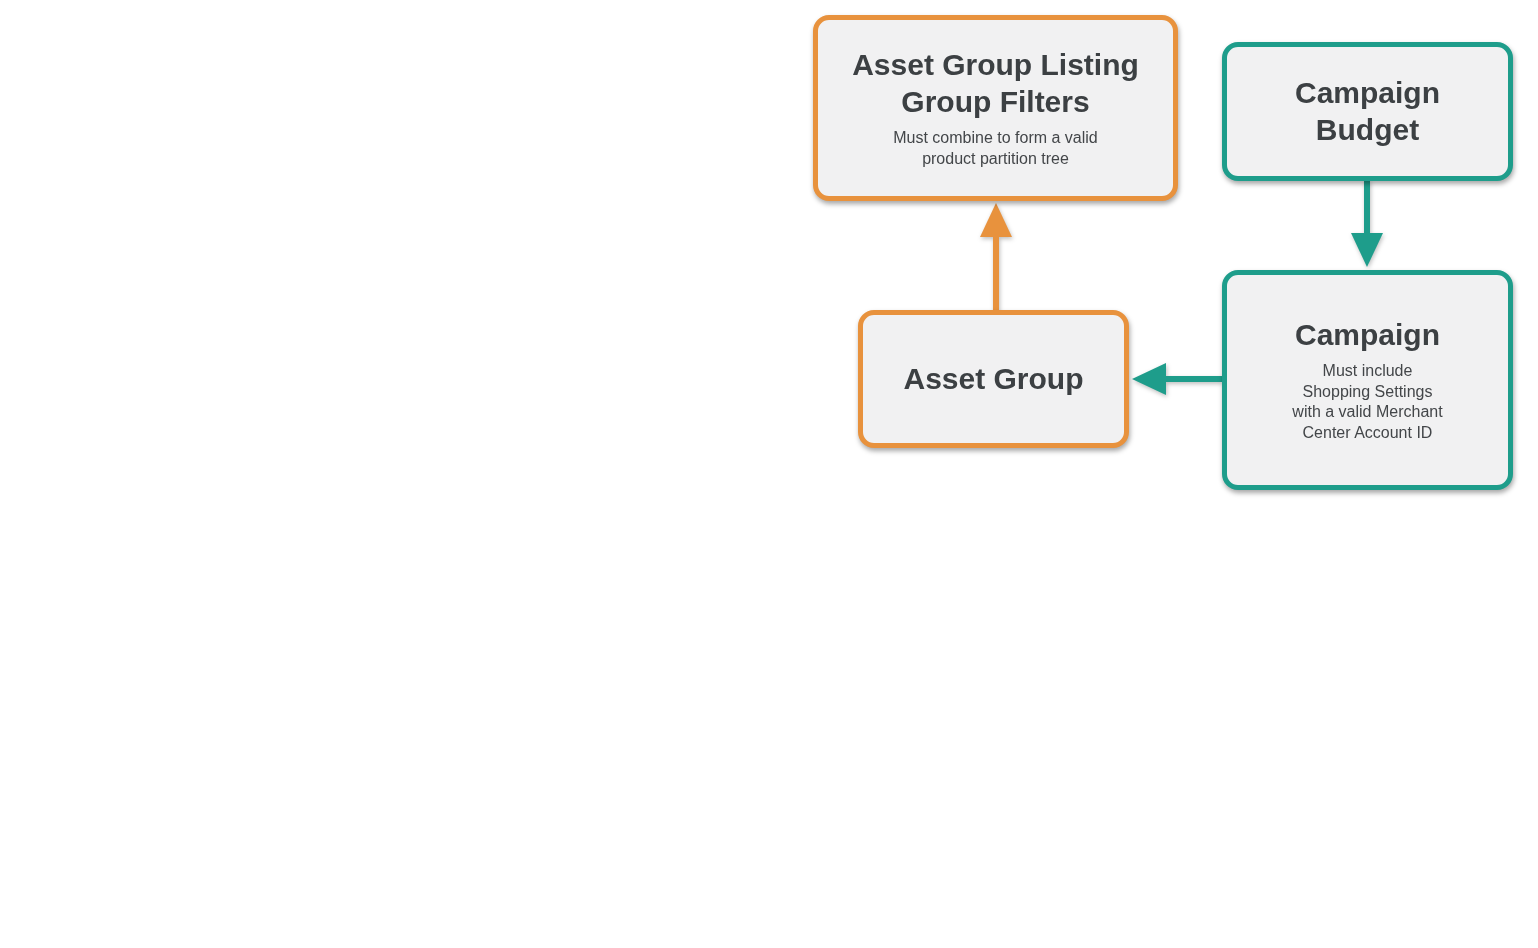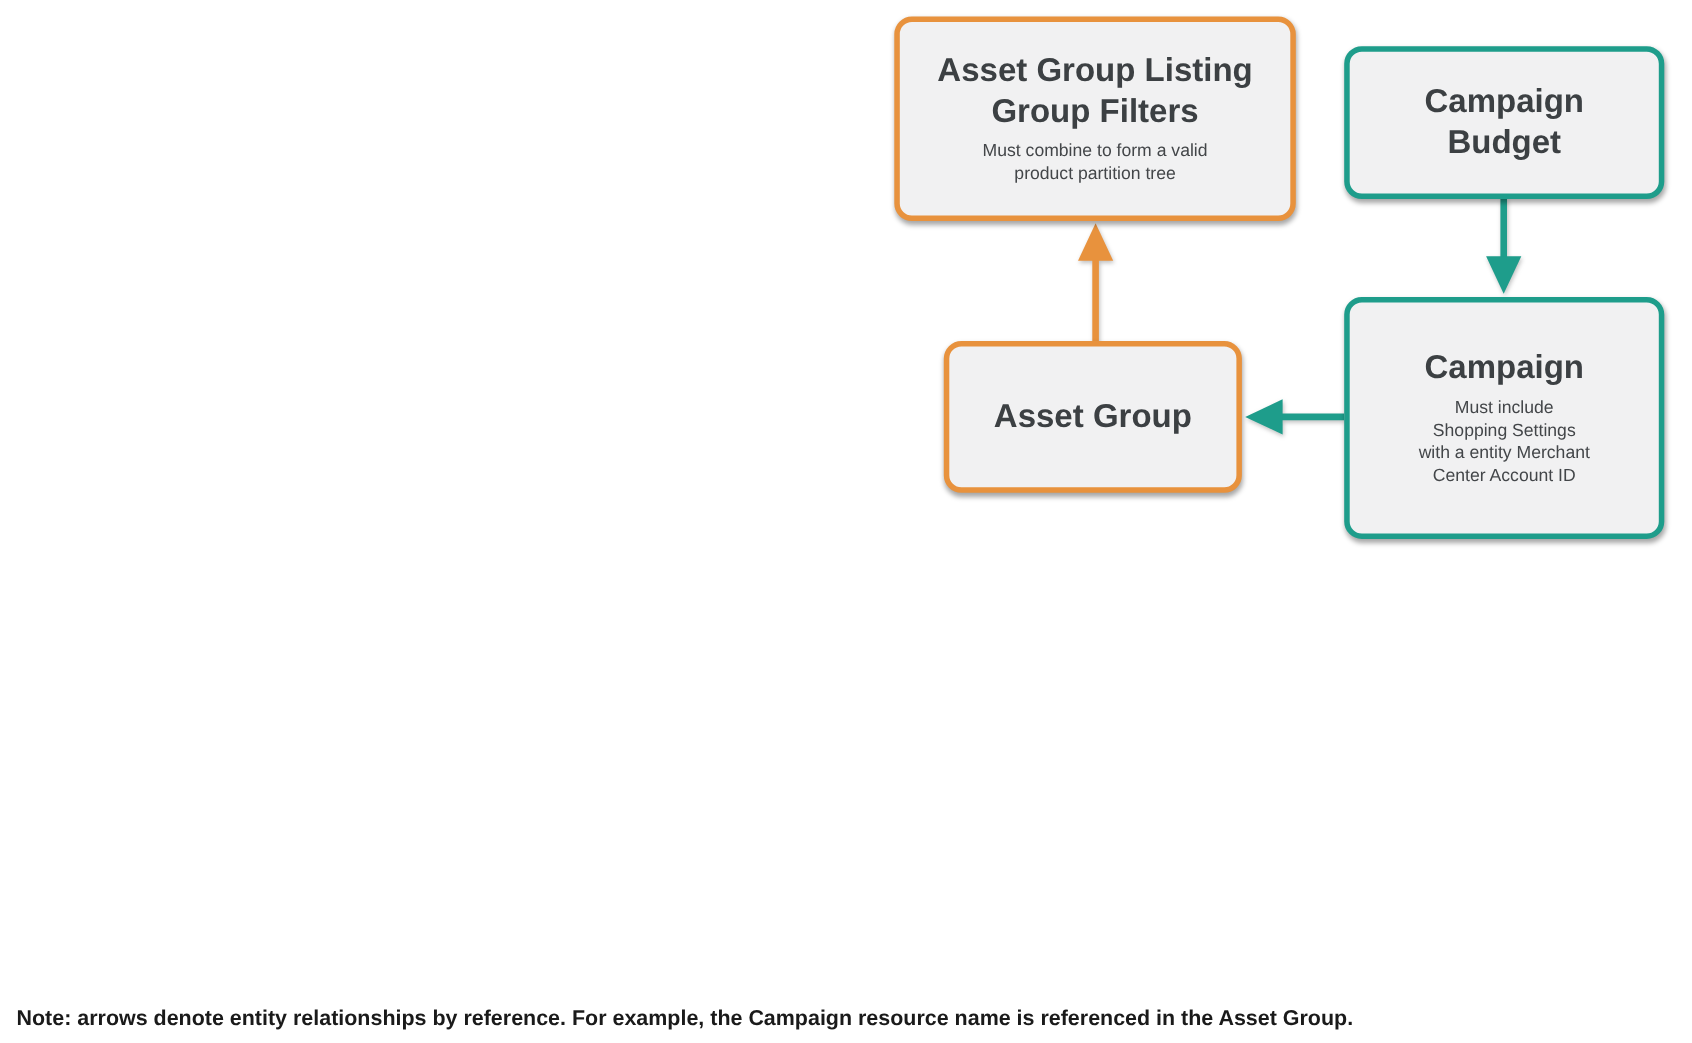--- a/index.html
+++ b/index.html
@@ -107,19 +107,18 @@
   </div>
 
   <div class="node orange" id="node-asset-group">
     <div class="node-title">Asset Group</div>
   </div>
 
   <div class="node teal" id="node-campaign">
     <div class="node-title">Campaign</div>
     <div class="node-subtitle">Must include
 Shopping Settings
-with a entity Merchant
+with a valid Merchant
 Center Account ID</div>
   </div>
 
-  <div class="note">Note: arrows denote entity relationships by reference. For example, the Campaign resource name is referenced in the Asset Group.</div>
 
 </div>
 
 </body></html>

